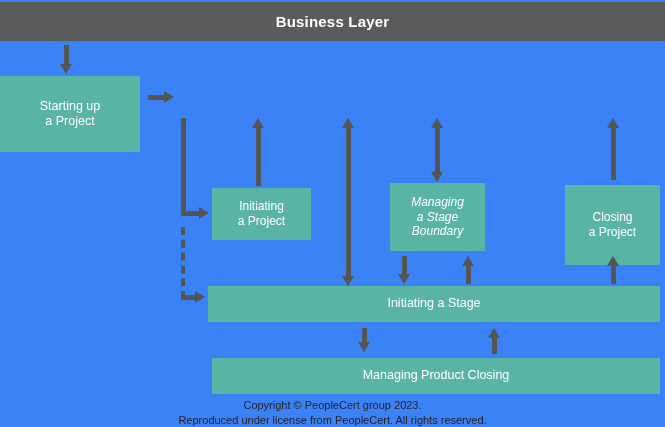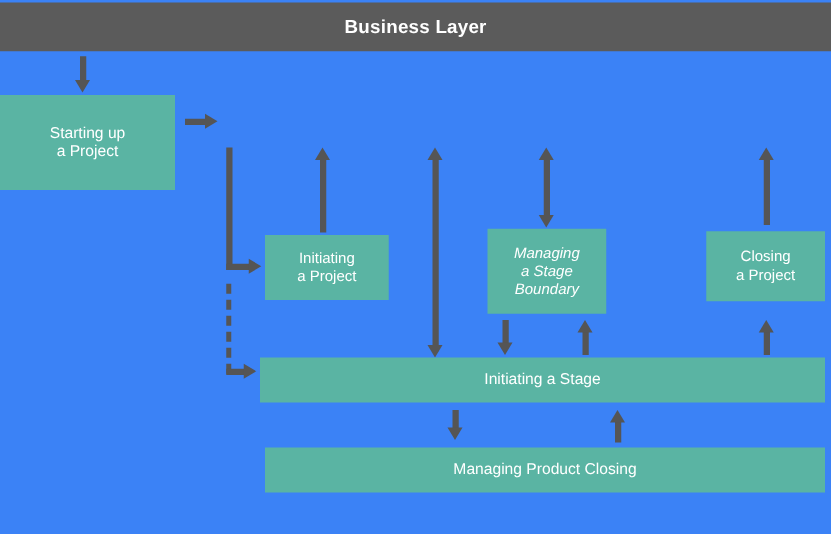--- a/index.html
+++ b/index.html
@@ -54,21 +54,21 @@
   }
   .proc-wide .lbl { font-size: 12.5px; }
   .proc-small .lbl { font-size: 12px; }
   .proc-startup .lbl { font-size: 12.5px; }
 
   
   #box-starting-up { left: 0px;   top: 76px;  width: 140px; height: 76px; }
   #box-directing   { left: 178px; top: 80px;  width: 482px; height: 36px; }
   #box-initiating  { left: 212px; top: 188px; width: 99px;  height: 52px; }
   #box-msb         { left: 390px; top: 183px; width: 95px;  height: 68px; font-style: italic; }
-  #box-closing     { left: 565px; top: 185px; width: 95px;  height: 56px; }
+  #box-closing     { left: 565px; top: 185px; width: 95px;  height: 80px; }
   #box-controlling { left: 208px; top: 286px; width: 452px; height: 36px; }
   #box-mpd         { left: 212px; top: 358px; width: 448px; height: 36px; }
 
   
   .arrow {
     position: absolute;
     background: #555555;
   }
   .ah {
     position: absolute;
@@ -184,14 +184,18 @@
   <div class="arrow" style="left:362px; top:328px; width:5px; height:16px;"></div>
   <div class="ah ah-down" style="left:358px; top:342px;"></div>
 
   <div class="arrow" style="left:492px; top:336px; width:5px; height:18px;"></div>
   <div class="ah ah-up" style="left:488px; top:328px;"></div>
 
   <div class="proc proc-wide" id="box-mpd">
     <span class="lbl">Managing Product Closing</span>
   </div>
 
+  <div class="footer">
+    <div>Copyright © PeopleCert group 2023.</div>
+    <div>Reproduced under license from PeopleCert. All rights reserved.</div>
+  </div>
 
 </div>
 
 </body></html>

